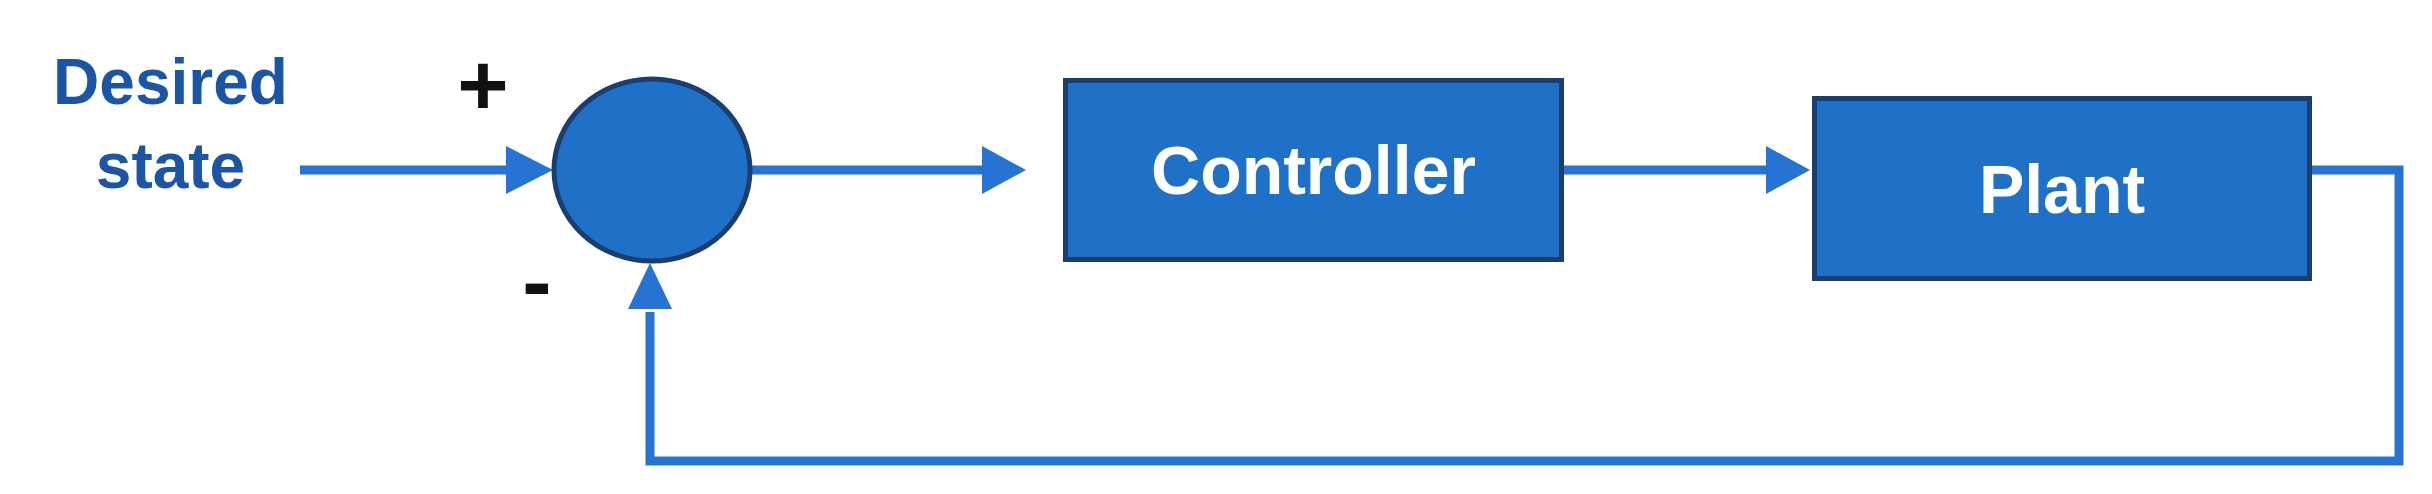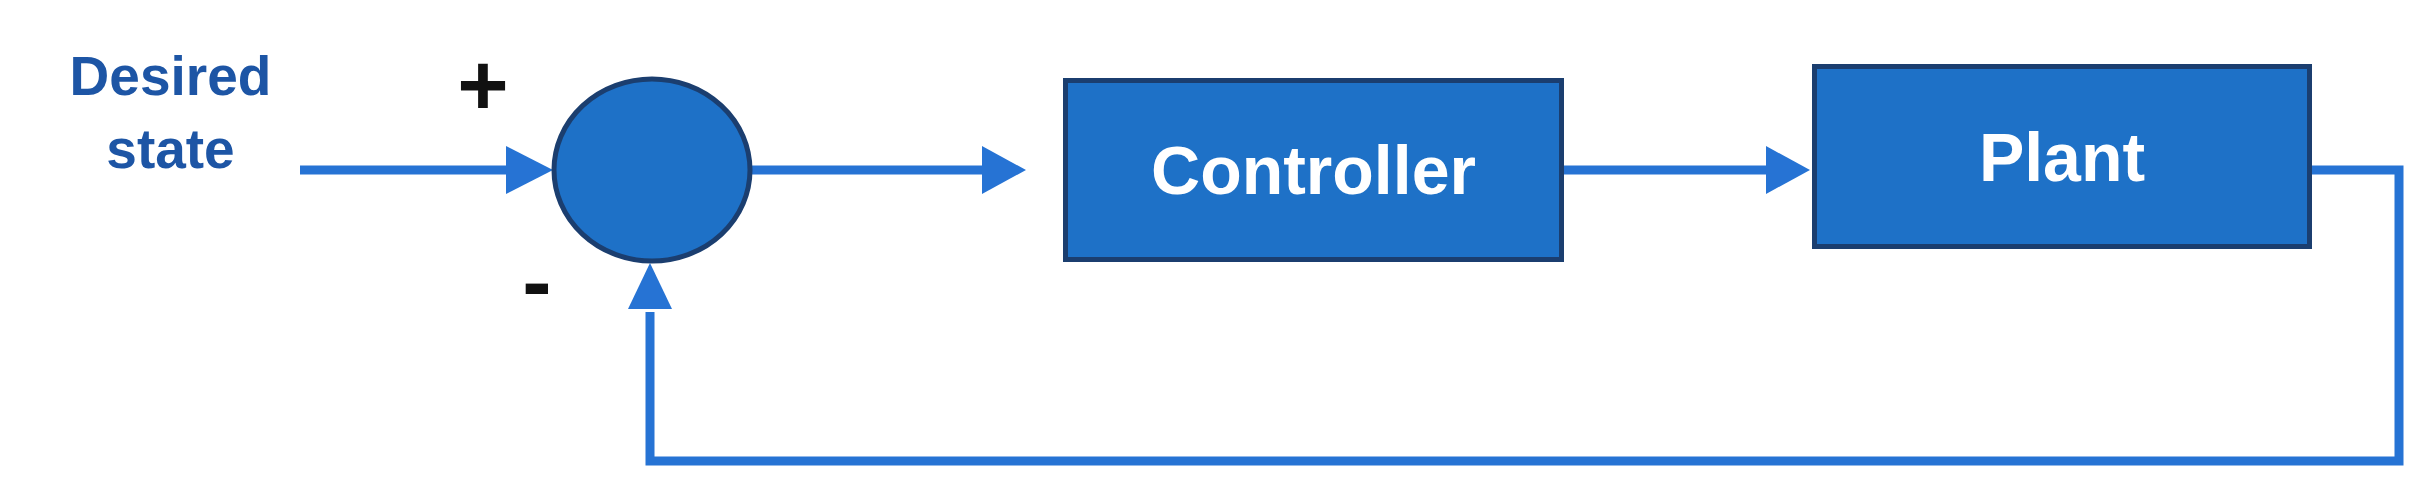--- a/index.html
+++ b/index.html
@@ -28,25 +28,25 @@
     position:absolute;
     box-sizing:border-box;
     background:var(--shape-fill);
     border:5px solid var(--shape-border);
     color:var(--block-text);
     display:flex;align-items:center;justify-content:center;
     font-size:68px;font-weight:600;
     letter-spacing:0px;
   }
   .block-controller{left:1027px;top:78px;width:501px;height:184px;margin-left:36px;}
-  .block-plant{left:1812px;top:64px;width:500px;height:185px;}
+  .block-plant{left:1812px;top:96px;width:500px;height:185px;}
   .input-label{
     position:absolute;left:18px;top:40px;width:305px;
     text-align:center;color:var(--label-text);
-    font-size:55px;font-weight:600;line-height:1.32;
+    font-size:64px;font-weight:600;line-height:1.32;
   }
   .sign{
     position:absolute;transform:translate(-50%,-50%);
     color:var(--sign-text);font-weight:700;font-size:88px;line-height:1;
   }
   .sign-plus{left:483px;top:85px;}
   .sign-minus{left:537px;top:281px;}
 </style>
 </head>
 <body>

